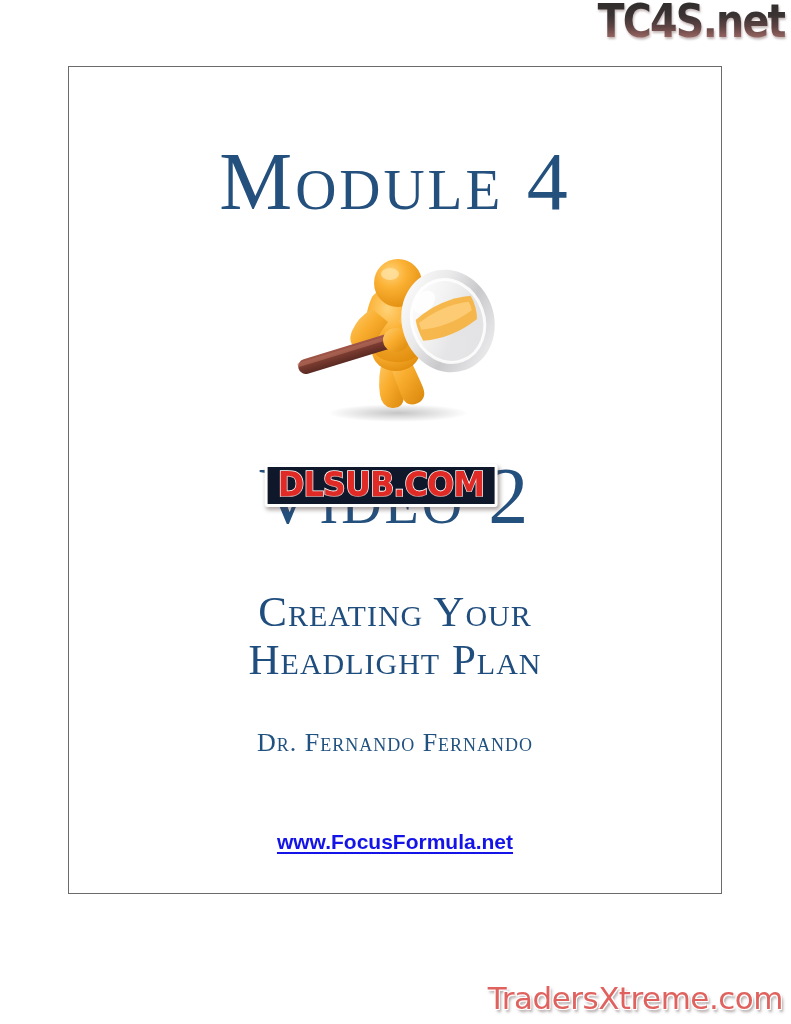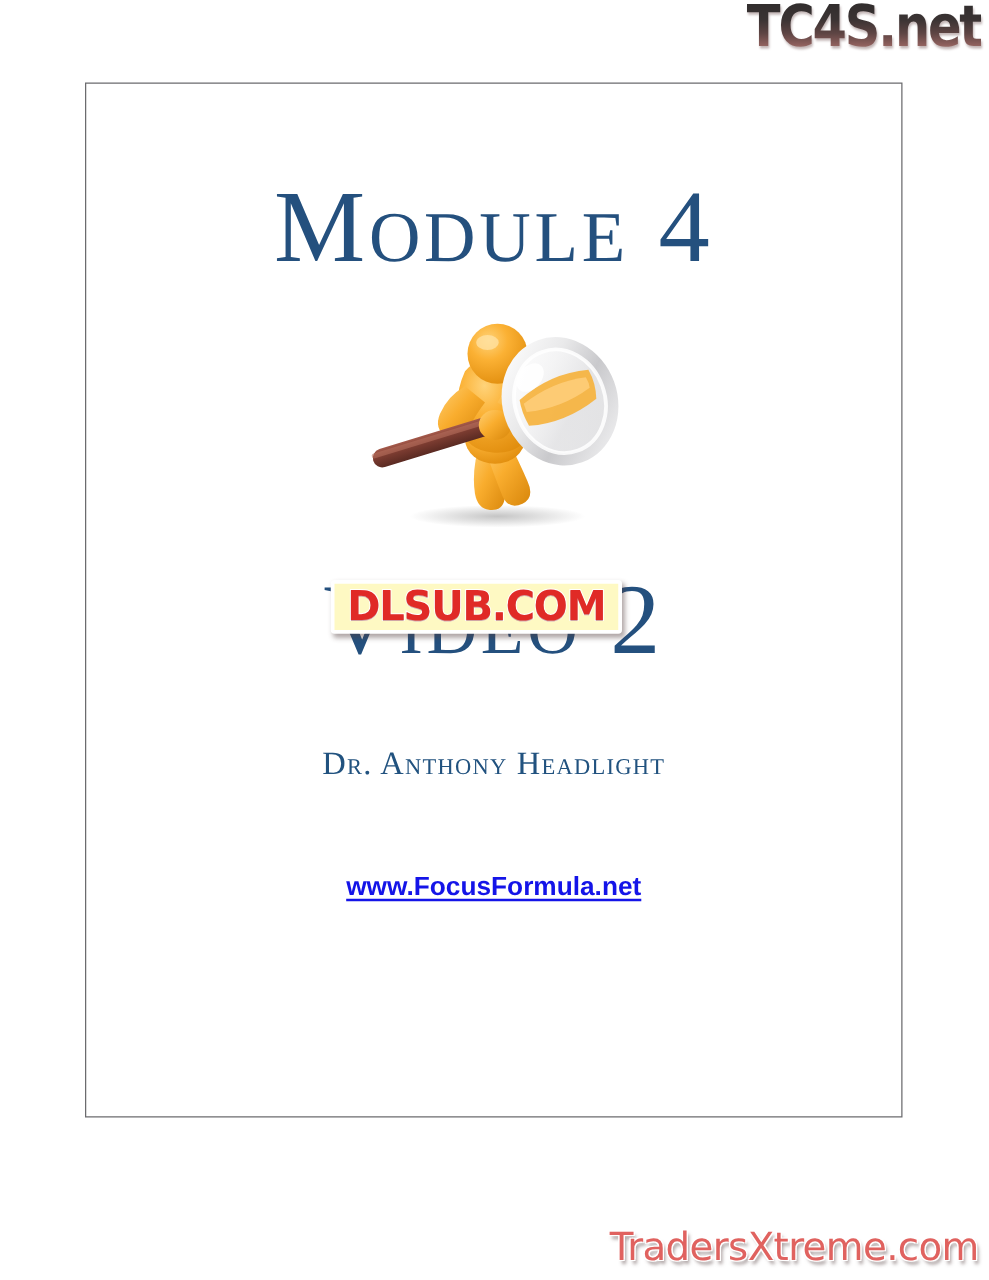--- a/index.html
+++ b/index.html
@@ -120,21 +120,21 @@
     font-variant: small-caps;
     color: #24507e;
     letter-spacing: 3px;
     white-space: nowrap;
   }
   .dlsub-badge {
     position: absolute;
     left: 50%;
     top: 8px;
     transform: translateX(-50%) translateX(-14px);
-    background: #fef9c3;
+    background: #0f172a;
     border: 3px solid #ffffff;
     border-radius: 3px;
     padding: 1px 7px 3px 7px;
     box-shadow: 2px 3px 4px rgba(80,60,60,0.45);
     line-height: 1;
   }
   .dlsub-text {
     font-family: "DejaVu Sans", "Liberation Sans", sans-serif;
     font-weight: bold;
     font-size: 33px;
@@ -265,21 +265,25 @@
       </svg>
     </div>
 
     <div class="video-wrap">
       <span class="title-video">Video 2</span>
       <span class="dlsub-badge">
         <span class="dlsub-text">DLSUB.COM</span>
       </span>
     </div>
 
-
-    <div class="author">Dr. Anthony Headlight</div>
+    <div class="subtitle">
+      <div>Creating Your</div>
+      <div>Headlight Plan</div>
+    </div>
+
+    <div class="author">Dr. Fernando Fernando</div>
 
     <a class="url" href="#">www.FocusFormula.net</a>
 
   </div>
 </div>
 
 <div class="wm-bottom">TradersXtreme.com</div>
 
 </body></html>

